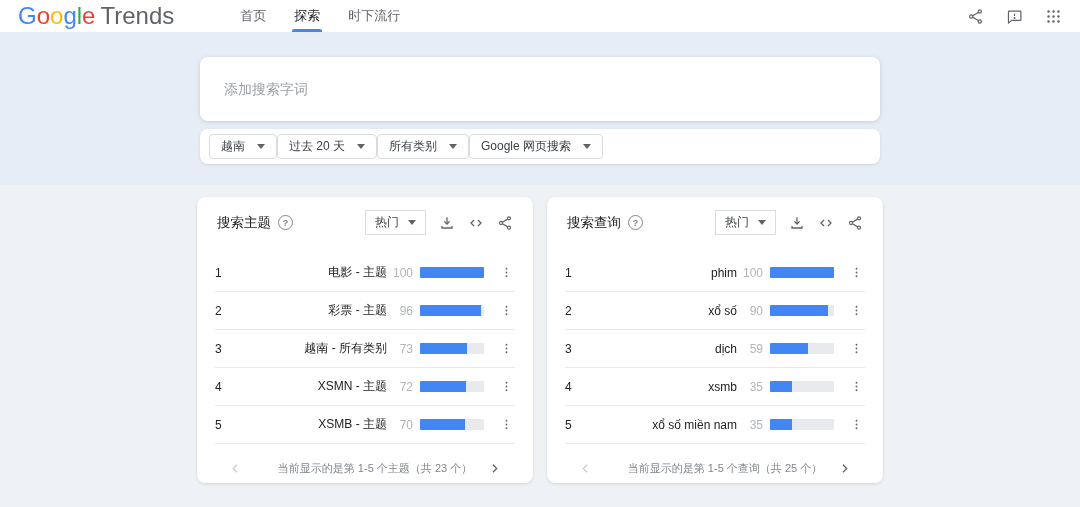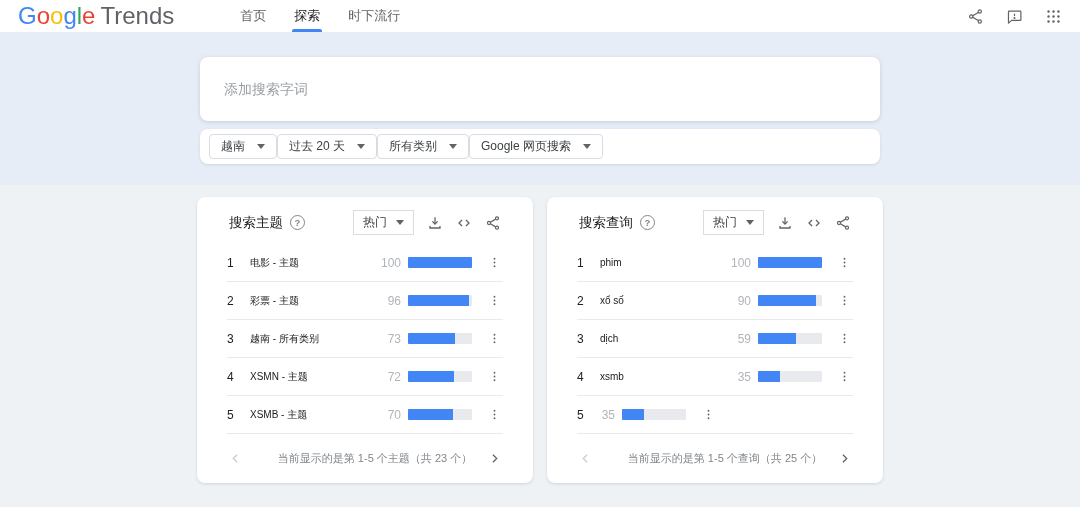--- a/index.html
+++ b/index.html
@@ -28,30 +28,30 @@
   .hero{background:var(--hero-bg);padding:25px 0 21px;}
   .search-card{width:680px;height:64px;margin:0 auto;background:#fff;border-radius:8px;box-shadow:0 1px 4px rgba(60,64,67,.18);display:flex;align-items:center;}
   .search-input{flex:1;height:100%;border:none;outline:none;background:transparent;padding:0 24px;font-size:14px;color:var(--ink);font-family:inherit;}
   .search-input::placeholder{color:#9aa0a6;}
   .filter-card{width:680px;height:35px;margin:8px auto 0;background:#fff;border-radius:8px;box-shadow:0 1px 3px rgba(60,64,67,.14);display:flex;align-items:center;padding:0 9px;}
   .chip{display:flex;align-items:center;gap:12px;border:1px solid var(--chip-border);border-radius:4px;height:25px;padding:0 11px;font-size:12px;color:#3c4043;background:#fff;cursor:pointer;white-space:nowrap;}
   .caret{width:0;height:0;border-left:4px solid transparent;border-right:4px solid transparent;border-top:5px solid #5f6368;}
 
   
   .cards{display:flex;justify-content:center;gap:14px;margin-top:12px;}
-  .card{width:336px;height:286px;background:#fff;border-radius:8px;box-shadow:0 1px 3px rgba(60,64,67,.16);padding:0 30px;display:flex;flex-direction:column;}
+  .card{width:336px;height:286px;background:#fff;border-radius:8px;box-shadow:0 1px 3px rgba(60,64,67,.16);padding:0 18px;display:flex;flex-direction:column;gap:10px;}
   .card-head{display:flex;align-items:center;padding:13px 2px 9px;}
   .card-title{font-size:13.5px;color:var(--ink);font-weight:500;}
   .help{width:15px;height:15px;border:1.3px solid #80868b;border-radius:50%;color:#80868b;font-size:9.5px;display:flex;align-items:center;justify-content:center;margin-left:7px;cursor:pointer;font-weight:700;}
   .head-tools{margin-left:auto;display:flex;align-items:center;gap:13px;}
   .sort-select{display:flex;align-items:center;gap:9px;border:1px solid var(--chip-border);border-radius:0;height:25px;padding:0 9px;font-size:12px;color:#3c4043;background:#fff;cursor:pointer;}
   .rows{flex:0 0 auto;}
   .row{display:flex;align-items:center;height:38px;border-bottom:1px solid var(--line);cursor:pointer;}
   .row-rank{width:12px;font-size:12px;color:var(--ink);text-align:left;}
-  .row-label{font-size:10px;color:var(--ink);margin-left:11px;flex:1;white-space:nowrap;overflow:hidden;text-overflow:ellipsis;}
+  .row-label{font-size:12px;color:var(--ink);margin-left:11px;flex:1;white-space:nowrap;overflow:hidden;text-overflow:ellipsis;text-align:right;}
   .row-value{font-size:12px;color:var(--faint);width:26px;text-align:right;margin-right:7px;flex:none;}
   .bar-track{width:64px;height:11px;background:var(--bar-track);border-radius:1px;overflow:hidden;flex:none;}
   .bar-fill{height:100%;background:var(--bar-fill);}
   .row-menu{width:18px;margin-left:13px;display:flex;justify-content:center;color:#5f6368;background:none;border:none;cursor:pointer;flex:none;}
   .pager{display:flex;align-items:center;justify-content:center;gap:15px;flex:1;}
   .pager-text{font-size:11px;color:#80868b;margin-left:20px;}
   .pager-prev{color:#c8ccd0;}
   .pager-next{color:#5f6368;}
 </style>
 </head>
@@ -342,20 +342,21 @@
             <button class="row-menu">
               <svg width="13" height="13" viewBox="0 0 24 24" fill="currentColor">
                 <circle cx="12" cy="5" r="1.7"></circle>
                 <circle cx="12" cy="12" r="1.7"></circle>
                 <circle cx="12" cy="19" r="1.7"></circle>
               </svg>
             </button>
           </div>
           <div class="row">
             <span class="row-rank">5</span>
+            <span class="row-label">xổ số miền nam</span>
             <span class="row-value">35</span>
             <span class="bar-track">
               <span class="bar-fill" style="width: 35%; display: block;"></span>
             </span>
             <button class="row-menu">
               <svg width="13" height="13" viewBox="0 0 24 24" fill="currentColor">
                 <circle cx="12" cy="5" r="1.7"></circle>
                 <circle cx="12" cy="12" r="1.7"></circle>
                 <circle cx="12" cy="19" r="1.7"></circle>
               </svg>

